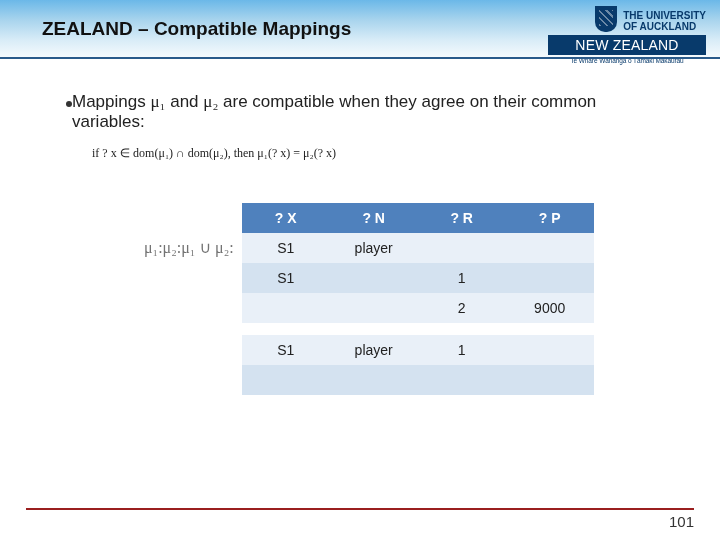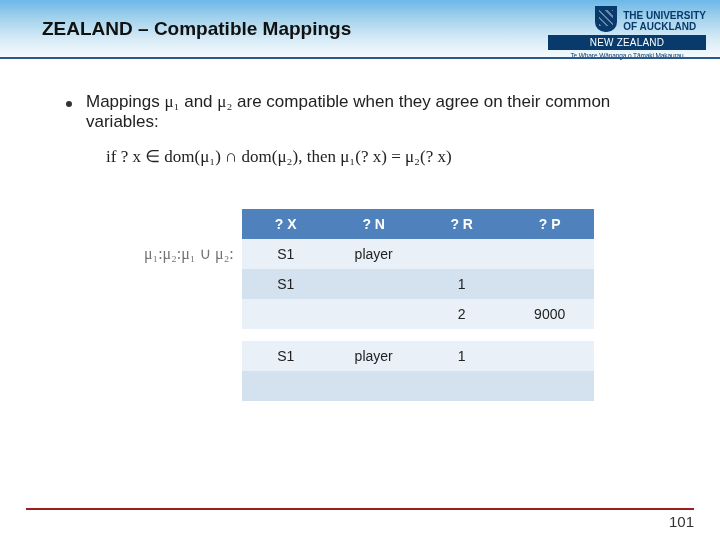--- a/index.html
+++ b/index.html
@@ -62,55 +62,54 @@
     font-size: 10px;
     font-weight: bold;
     color: #083a6b;
     line-height: 1.1;
     text-align: left;
   }
   .uni-bar {
     margin-top: 3px;
     background: #083a6b;
     color: #fff;
-    font-size: 10px;
+    font-size: 14px;
     padding: 2px 4px;
     letter-spacing: .2px;
   }
   .maori {
     font-size: 6.5px;
     color: #083a6b;
     margin-top: 2px;
     letter-spacing: -.1px;
   }
 
   .content {
     padding: 34px 50px 0 66px;
     font-size: 17px;
     color: #222;
   }
   .bullet {
     display: flex;
-    gap: 14px;
     margin-bottom: 18px;
   }
   .dot {
     width: 6px; height: 6px;
     background: #333;
     border-radius: 50%;
     margin-top: 9px;
     flex-shrink: 0;
   }
   .math {
     font-family: "Cambria Math", "Times New Roman", serif;
   }
   .ifline {
     margin: 14px 0 24px 20px;
     font-family: "Cambria Math", "Times New Roman", serif;
-    font-size: 17px;
+    font-size: 12px;
   }
 
   .table-wrap {
     margin-left: 78px;
     margin-top: 6px;
     display: flex;
     align-items: flex-start;
     gap: 8px;
   }
   .mu-col {

